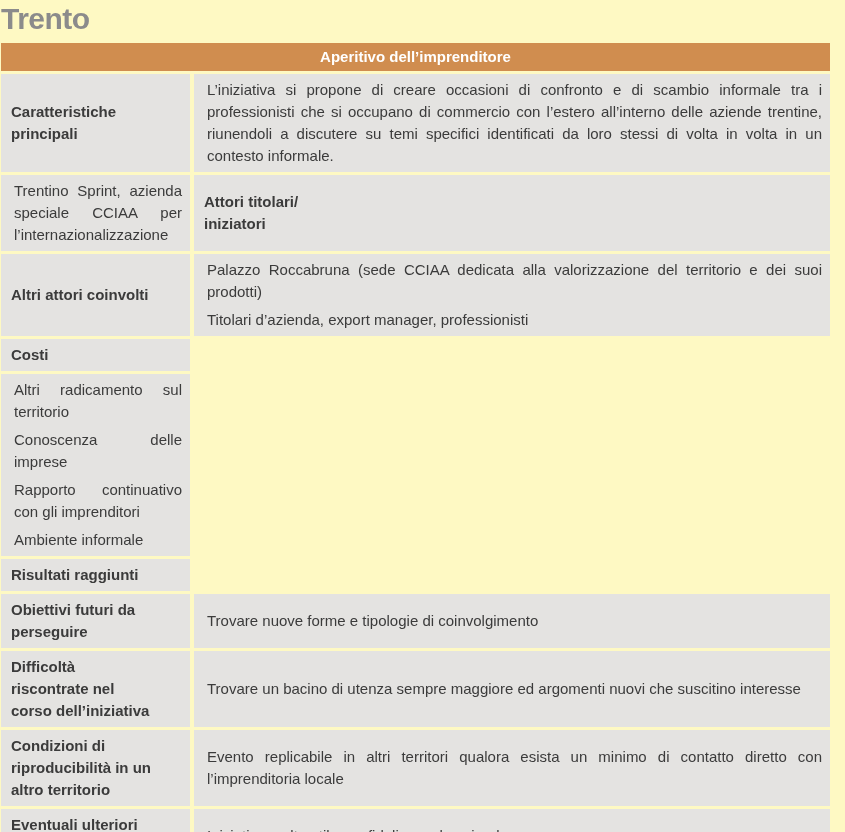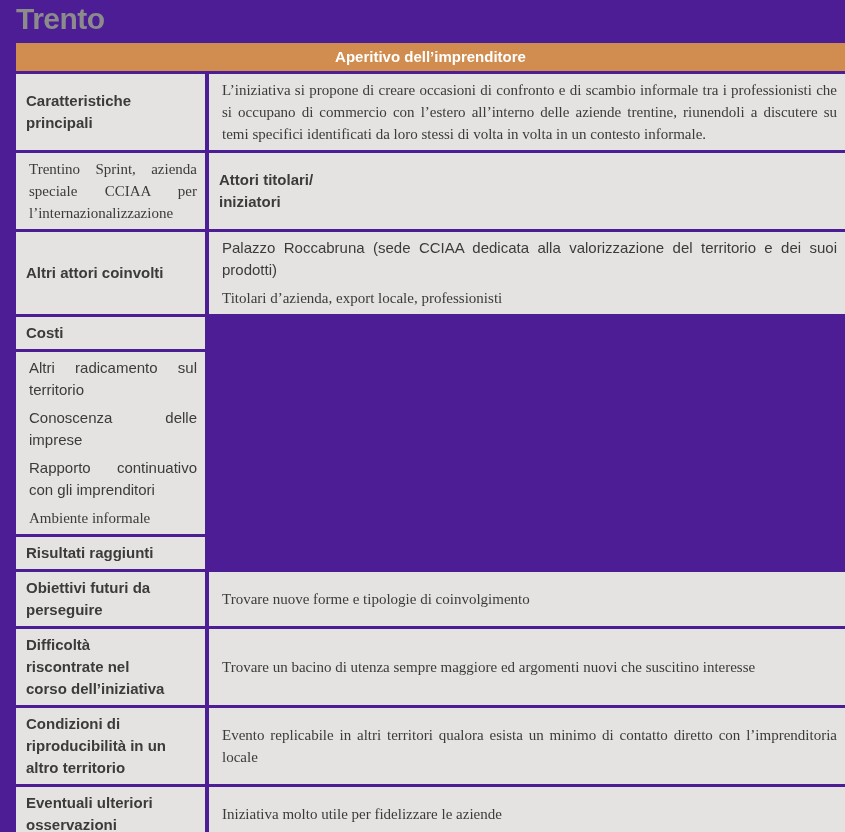--- a/index.html
+++ b/index.html
@@ -4,22 +4,22 @@
 <style>
   * { margin: 0; padding: 0; box-sizing: border-box; }
   html, body {
     background: #ffffff;
     font-family: "Liberation Sans", "DejaVu Sans", sans-serif;
     color: #3b3b3b;
   }
   .page {
     width: 845px;
     height: 832px;
-    background: #4c1d95;
-    padding: 2px 8px 0 16px;
+    background: #fef9c3;
+    padding: 2px 8px 0 1px;
   }
   .page-title {
     font-size: 30px;
     font-weight: bold;
     color: #8b8b8b;
     letter-spacing: -0.5px;
     margin-bottom: 7px;
   }
   .table {
     width: 829px;
@@ -60,21 +60,20 @@
   .cell.content {
     padding: 5px 8px 5px 13px;
   }
   .cell.content p {
     text-align: justify;
     hyphens: auto;
     margin-bottom: 6px;
   }
   .cell.content p:last-child {
     margin-bottom: 0;
-    font-family: Liberation Serif, serif;
   }
 </style>
 </head>
 <body>
 
 <div class="page">
   <h1 class="page-title">Trento</h1>
   <div class="table">
     <div class="table-header">Aperitivo dell’imprenditore</div>
     <div class="table-body" id="table-body">
@@ -91,21 +90,21 @@
             <p>Trentino Sprint, azienda speciale CCIAA per l’internazionalizzazione</p>
           </div>
     <div class="cell label">Attori titolari/
 iniziatori</div>
   </div>
 
   <div class="row">
     <div class="cell label">Altri attori coinvolti</div>
     <div class="cell content">
             <p>Palazzo Roccabruna (sede CCIAA dedicata alla valorizzazione del territorio e dei suoi prodotti)</p>
-            <p>Titolari d’azienda, export locale, professionisti</p>
+            <p>Titolari d’azienda, export manager, professionisti</p>
           </div>
   </div>
 
   <div class="row">
     <div class="cell label">Costi</div>
   </div>
 
   <div class="row">
     <div class="cell content">
             <p>Altri radicamento sul territorio</p>

